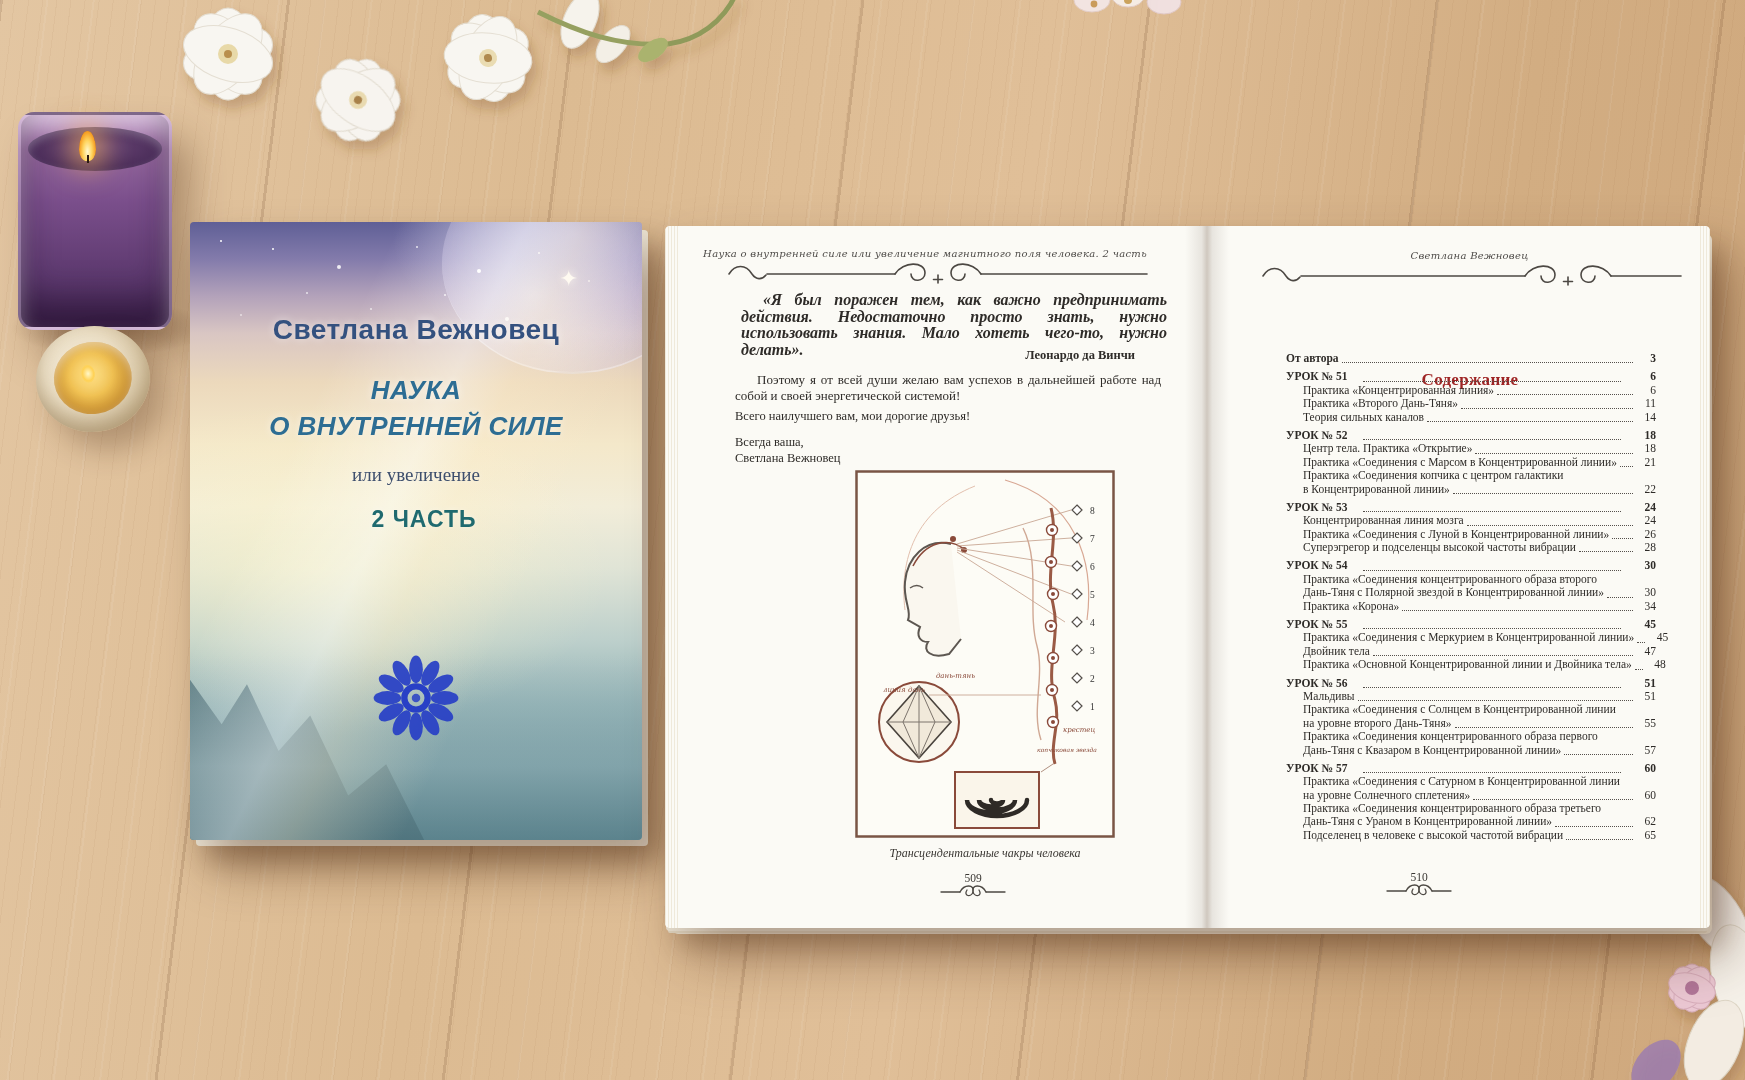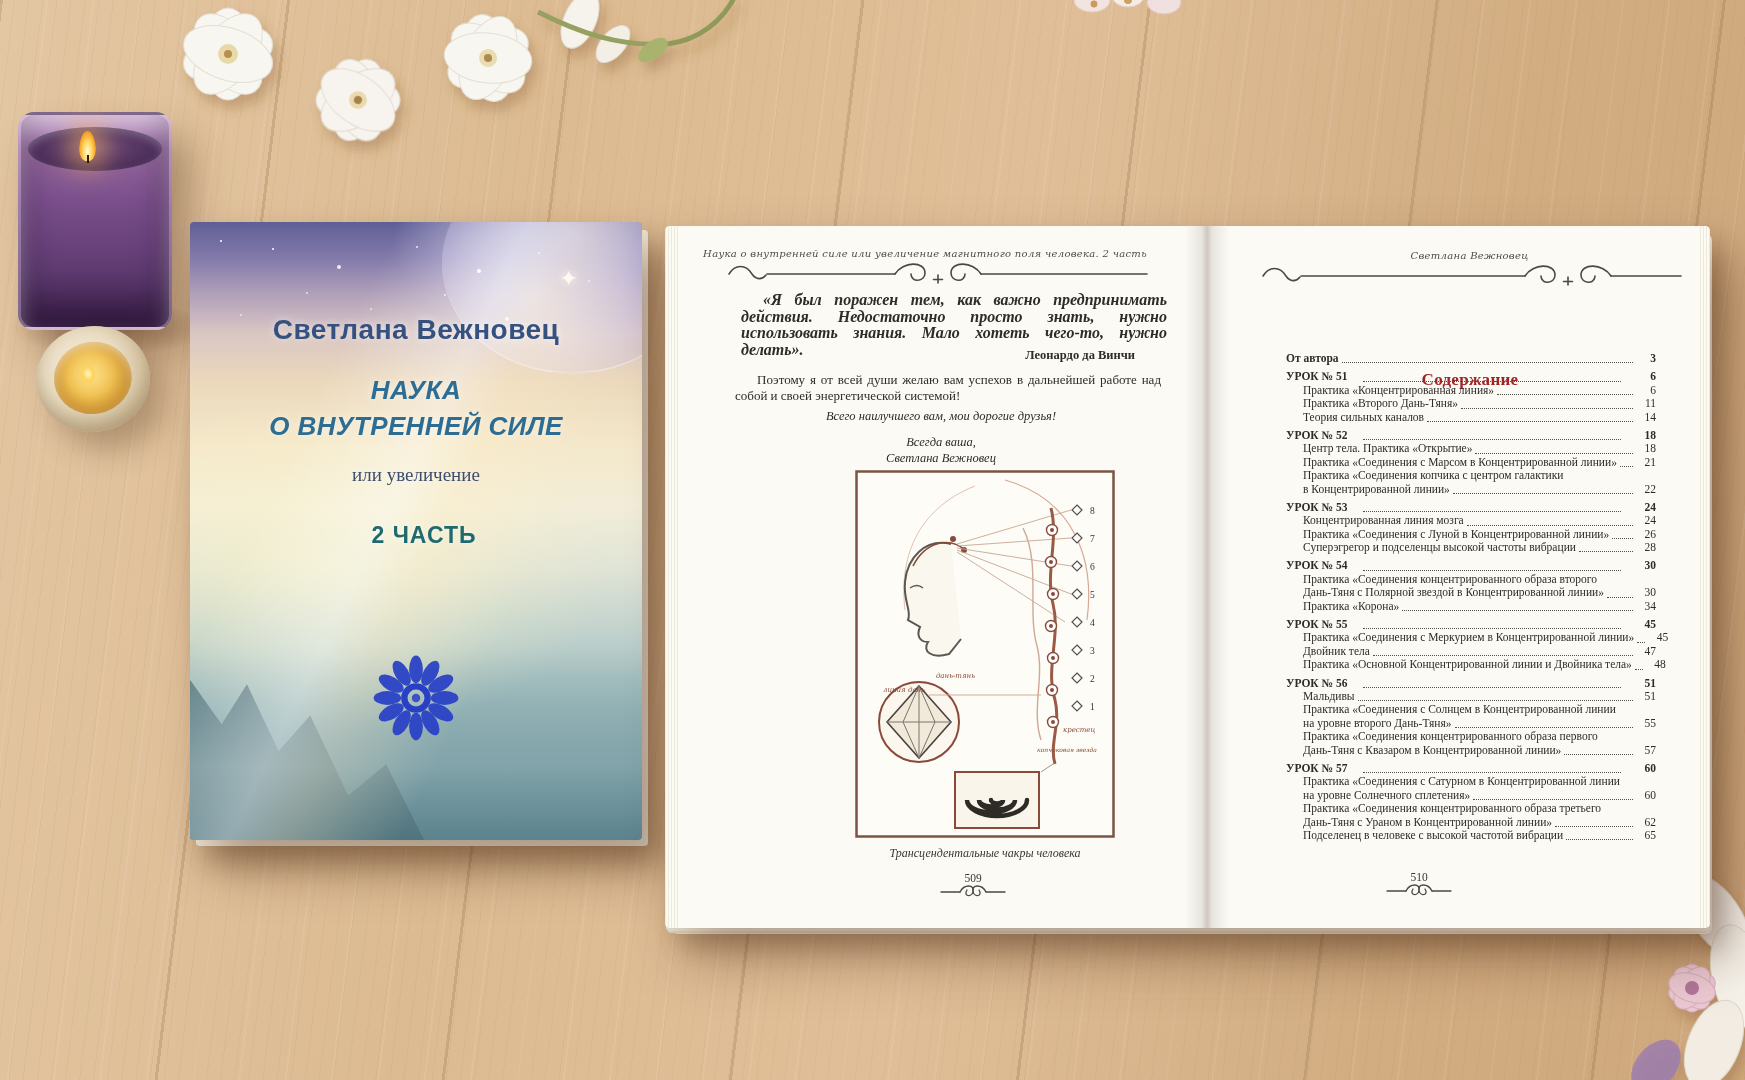--- a/index.html
+++ b/index.html
@@ -69,21 +69,21 @@
     background:linear-gradient(to bottom,rgba(200,220,220,0) 0%,rgba(150,180,185,0.45) 60%,rgba(90,130,140,0.55) 100%);}
   .cover .stars{position:absolute;left:30px;top:18px;width:2px;height:2px;border-radius:50%;background:#fff;
     box-shadow:52px 8px 0 0 #fff,118px 26px 0 1px #ffffffd9,196px 6px 0 0 #ffffffc9,258px 30px 0 1px #fff,
       318px 12px 0 0 #ffffffd0,368px 40px 0 0 #ffffffb0,86px 52px 0 0 #ffffffb5,224px 54px 0 0 #ffffffcc,
       20px 74px 0 0 #ffffff90,286px 78px 0 1px #ffffffd9,150px 68px 0 0 #ffffffa8;}
   .cover .big-star{position:absolute;right:64px;top:44px;color:#fff;font-size:22px;text-shadow:0 0 10px #fff;}
   .cover-text{position:absolute;left:0;top:0;width:100%;text-align:center;font-family:"Liberation Sans",sans-serif;}
   .cover-author{margin-top:92px;font-size:28px;font-weight:bold;letter-spacing:0.5px;text-shadow:0 0 8px rgba(255,255,255,0.6);}
   .cover-title{margin-top:26px;font-size:26px;line-height:36px;font-weight:bold;font-style:italic;letter-spacing:0.4px;text-shadow:0 0 8px rgba(255,255,255,0.6);}
   .cover-sub{margin-top:16px;font-size:19px;line-height:30px;font-weight:500;text-shadow:0 0 6px rgba(255,255,255,0.5);}
-  .cover-part{margin-top:32px;font-size:23px;font-weight:bold;letter-spacing:1px;text-shadow:0 0 6px rgba(255,255,255,0.5);padding-left:16px;}
+  .cover-part{margin-top:16px;font-size:23px;font-weight:bold;letter-spacing:1px;text-shadow:0 0 6px rgba(255,255,255,0.5);padding-left:16px;}
   .cover-logo{position:absolute;left:50%;top:423px;transform:translateX(-50%);}
 
   
   .book-under{position:absolute;left:672px;top:234px;width:1040px;height:700px;border-radius:6px;background:#ece4d2;
     box-shadow:8px 12px 24px rgba(70,35,12,0.28);}
   .book{position:absolute;left:665px;top:226px;width:1045px;height:702px;border-radius:5px;background:#fbfaf5;
     box-shadow:20px 30px 55px rgba(70,35,12,0.38), 0 4px 0 -1px #efe9da, 0 8px 0 -3px #e4dbc6;}
   .page-edges-l{position:absolute;left:0;top:0;bottom:0;width:14px;border-radius:5px 0 0 5px;
     background:repeating-linear-gradient(to right,#efe9da 0 1px,#fbfaf5 1px 3px);}
   .page-edges-r{position:absolute;right:0;top:0;bottom:0;width:10px;border-radius:0 5px 5px 0;
@@ -93,30 +93,30 @@
   .page{position:absolute;top:0;height:100%;color:#2e2b28;}
   .page-left{left:0;width:520px;}
   .page-right{left:564px;width:481px;}
 
   .running-head{position:absolute;width:100%;text-align:center;font-style:italic;font-size:10px;color:#4f4c49;letter-spacing:0.3px;
     font-family:"DejaVu Serif",serif;}
   .divider{position:absolute;}
   .quote{position:absolute;left:76px;width:426px;font-size:16px;line-height:16.5px;font-weight:bold;font-style:italic;text-align:justify;text-indent:22px;}
   .attribution{position:absolute;left:70px;width:400px;text-align:right;font-size:12.5px;font-weight:bold;}
   .body-par{position:absolute;left:70px;width:426px;font-size:13px;line-height:16px;text-align:justify;text-indent:22px;}
-  .closing{position:absolute;left:70px;width:412px;text-align:center;font-style:italic;font-size:12.5px;line-height:16px;}
+  .closing{position:absolute;left:70px;width:412px;text-align:left;font-size:12.5px;line-height:16px;}
   .closing .gap{height:10px;}
   .illu{position:absolute;left:190px;top:244px;}
   .illu-caption{position:absolute;left:190px;top:620px;width:260px;text-align:center;font-style:italic;font-size:12px;color:#3a3733;}
   .folio{position:absolute;text-align:center;font-size:11.5px;color:#3a3733;}
   .folio svg{display:block;margin:1px auto 0;}
 
   .toc-title{position:absolute;left:57px;top:96px;width:368px;text-align:center;font-size:17px;font-weight:bold;letter-spacing:0.3px;margin-top:48px;}
   .toc{position:absolute;left:57px;top:126px;width:370px;font-size:11.5px;}
-  .toc-row{display:flex;line-height:13.4px;height:13.4px;}
+  .toc-row{display:flex;align-items:flex-end;line-height:13.4px;height:13.4px;}
   .toc-row .tt{white-space:nowrap;}
   .toc-row .dots{flex:1;border-bottom:1.5px dotted #55504b;margin:0 3px 2px 3px;min-width:8px;}
   .toc-row .tp{min-width:20px;text-align:right;}
   .toc-row.b{font-weight:bold;}
   .toc-row.i2{padding-left:17px;}
   .toc-row.g{margin-top:5px;gap:12px;}
   .toc-row.nop .dots{border-bottom:none;}
   .toc-row.nop .tp{visibility:hidden;}
 </style>
 </head>

